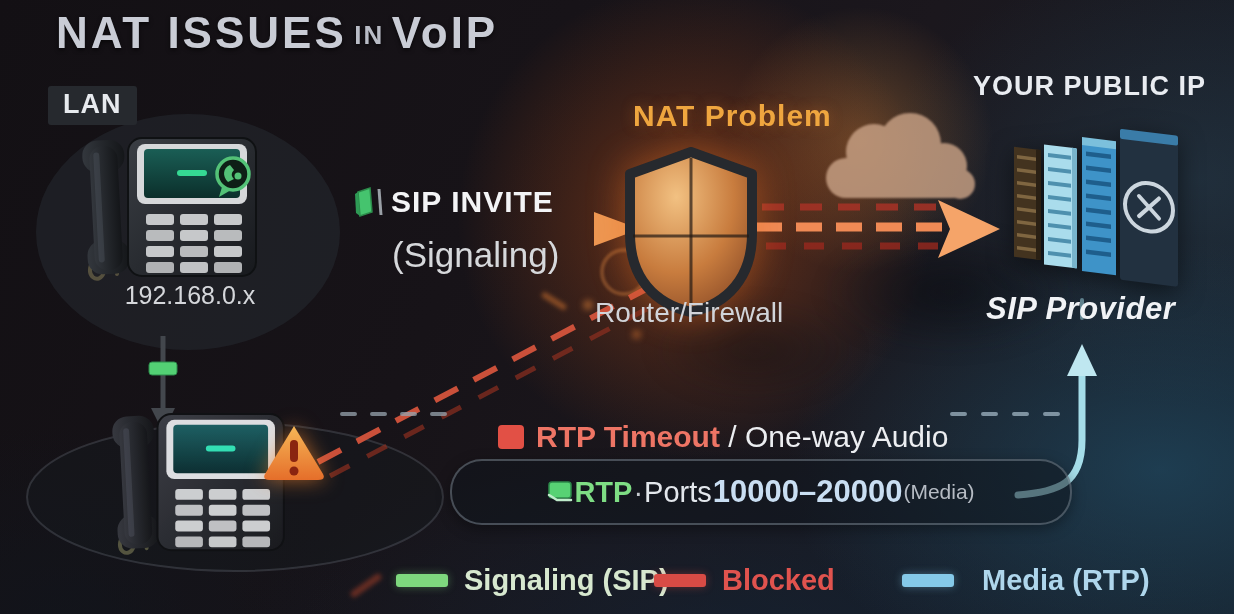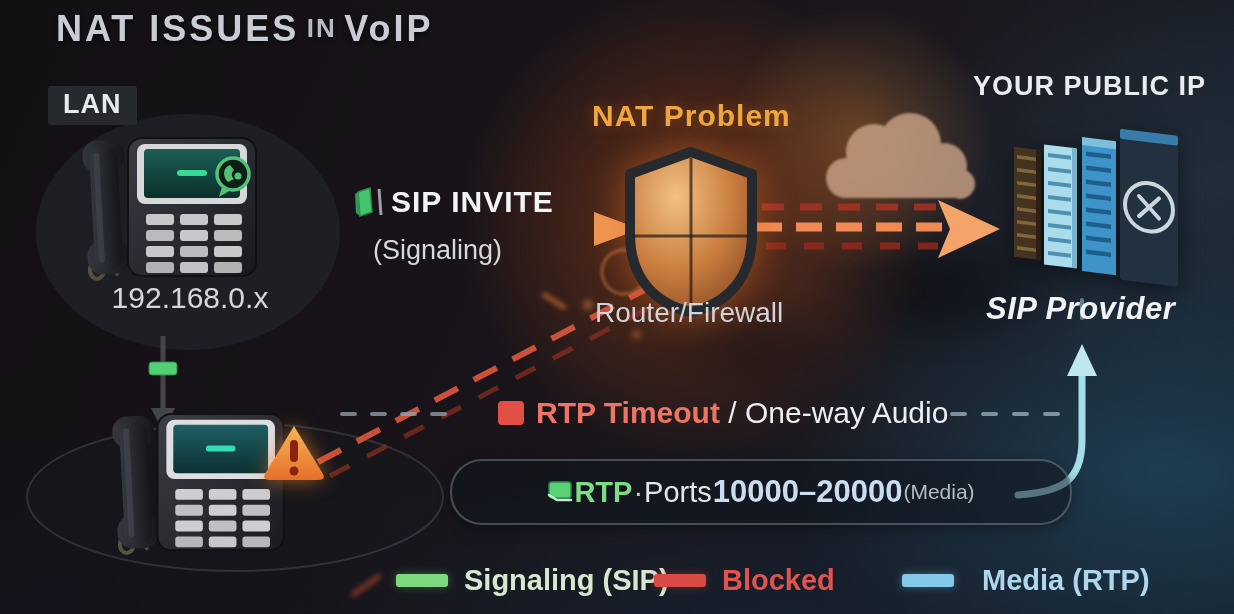--- a/index.html
+++ b/index.html
@@ -10,36 +10,36 @@
       radial-gradient(circle 330px at 695px 220px, rgba(166,70,22,.58), rgba(166,70,22,0) 72%),
       radial-gradient(circle 190px at 860px 140px, rgba(236,152,66,.34), rgba(236,152,66,0) 70%),
       radial-gradient(ellipse 520px 320px at 1160px 470px, rgba(34,80,106,.62), rgba(34,80,106,0) 72%),
       radial-gradient(ellipse 430px 300px at 1200px 180px, rgba(48,80,100,.35), rgba(48,80,100,0) 75%),
       radial-gradient(ellipse 640px 260px at 740px 640px, rgba(18,38,58,.55), rgba(18,38,58,0) 78%),
       radial-gradient(ellipse 400px 260px at 60px 620px, rgba(16,22,30,.6), rgba(16,22,30,0) 75%),
       linear-gradient(115deg,#131014 0%,#171318 38%,#1b171d 62%,#16202b 100%);
   }
   .abs{position:absolute;}
   .txt{position:absolute;color:#e8eaee;white-space:nowrap;z-index:6;}
-  .glow-orange{text-shadow:0 0 14px rgba(220,120,40,.35);}
+  .glow-orange{text-shadow:0 0 14px rgba(220,120,40,.35);margin-left:41px;}
   .soft{filter:blur(10px);}
   .title{left:56px;top:8px;font-weight:bold;color:#c9ccd5;letter-spacing:3px;
          text-shadow:0 2px 4px rgba(0,0,0,.6);}
-  .title .big{font-size:36px;}
+  .title .big{font-size:44px;}
   .title .small{font-size:26px;letter-spacing:2px;vertical-align:4px;color:#b9bcc6;margin-top:31px;}
   .lan-badge{left:48px;top:86px;background:#26292e;color:#e7eaee;font-size:27px;font-weight:bold;
              padding:3px 15px 5px 15px;border-radius:3px;letter-spacing:1px;z-index:6;text-align:right;}
-  .ip-label{left:62px;top:281px;width:256px;text-align:center;font-size:30px;color:#d5d7db;}
+  .ip-label{left:62px;top:281px;width:256px;text-align:center;font-size:25px;color:#d5d7db;}
   .nat-problem{left:592px;top:99px;font-size:30px;font-weight:bold;color:#efa63f;letter-spacing:1px;}
   .router-label{left:595px;top:297px;font-size:28px;color:#d1d4d9;}
   .public-ip{left:973px;top:71px;font-size:27px;font-weight:bold;color:#e9ecf1;letter-spacing:1px;}
   .sip-provider{left:986px;top:291px;font-size:31px;font-weight:bold;color:#f1f3f6;letter-spacing:.5px;font-style:italic;}
   .sip-invite{left:391px;top:185px;font-size:30px;font-weight:bold;color:#f3f4f6;letter-spacing:1px;}
-  .signaling{left:373px;top:235px;font-size:27px;color:#d6d8db;}
-  .timeout-row{left:498px;top:396px;font-size:30px;z-index:6;}
+  .signaling{left:392px;top:235px;font-size:35px;color:#d6d8db;}
+  .timeout-row{left:498px;top:420px;font-size:30px;z-index:6;}
   .timeout-row .blocked{color:#ee7565;font-weight:bold;}
   .timeout-row .sep{color:#eceef1;}
   .timeout-row .rest{color:#eceef1;}
   .pill{left:450px;top:459px;width:618px;height:62px;border-radius:32px;z-index:5;
         border:2px solid rgba(158,170,182,.38);background:rgba(16,21,28,.52);
         display:flex;align-items:center;justify-content:center;gap:1px;
         box-shadow:0 4px 14px rgba(0,0,0,.35);}
   .pill .grn{color:#7edd84;font-weight:bold;font-size:29px;}
   .pill .dot{color:#c6cad0;font-size:29px;}
   .pill .wht{color:#e3e7ec;font-size:29px;}

